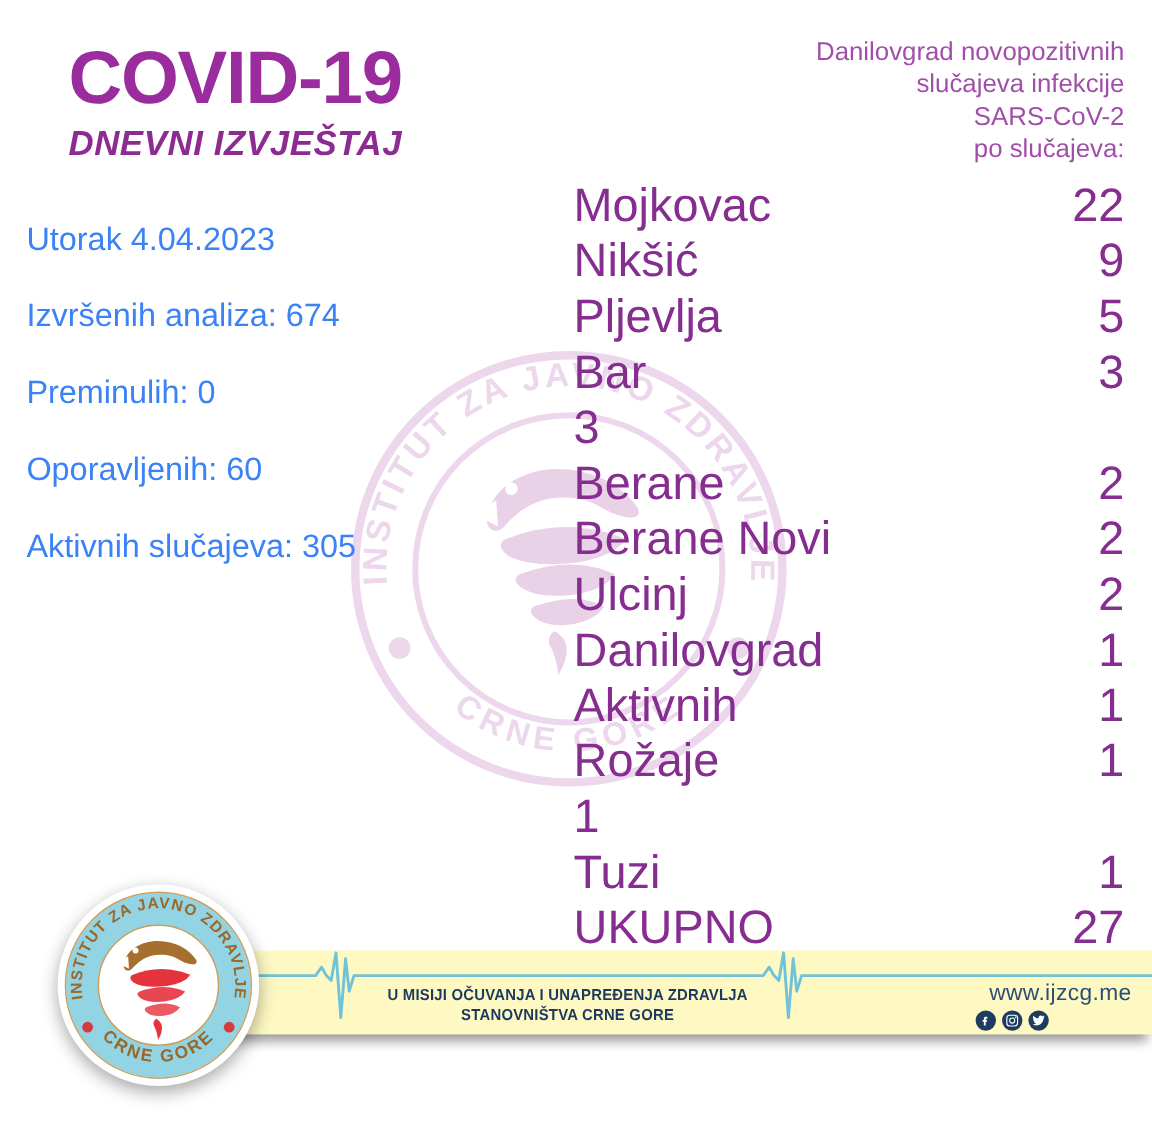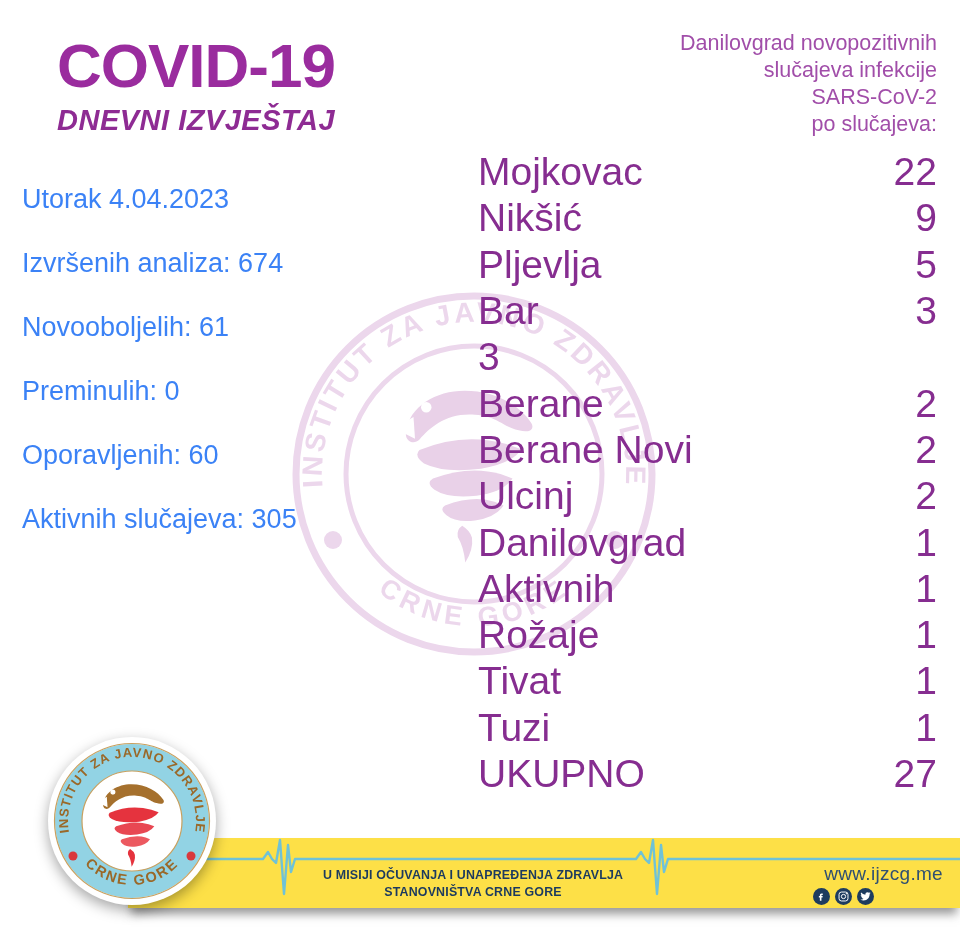--- a/index.html
+++ b/index.html
@@ -17,21 +17,21 @@
   .stats{position:absolute;left:22px;top:186px;z-index:2;display:flex;flex-direction:column;
     gap:37px;font-size:27px;line-height:27px;color:#3b82f6;}
   
   .muni{position:absolute;left:478px;top:149px;width:459px;z-index:2;}
   .mrow{height:46.3px;display:flex;justify-content:space-between;align-items:center;
     font-size:39px;color:#862D90;}
   
   .watermark{position:absolute;left:288px;top:288px;z-index:1;}
   .wm-arc{fill:#ECD7EC;font-weight:700;font-family:"Liberation Sans","DejaVu Sans",sans-serif;}
   
-  .strip{position:absolute;left:128px;top:838px;width:832px;height:70px;background:#fde047;
+  .strip{position:absolute;left:128px;top:792px;width:832px;height:70px;background:#fef9c3;
     z-index:3;box-shadow:0 9px 9px -3px rgba(70,70,70,.55);}
   .ekg{position:absolute;left:0;top:0;}
   .mission{position:absolute;left:180px;top:28px;width:330px;text-align:center;
     font-size:13.2px;font-weight:700;letter-spacing:.2px;line-height:17px;color:#1C3A5F;
     transform:scaleX(.94);}
   .webblock{position:absolute;left:615px;top:25px;width:200px;text-align:right;}
   .website{font-size:19px;letter-spacing:.3px;color:#2F4F72;line-height:22px;}
   .socials{display:flex;justify-content:center;gap:5px;margin-top:3px;}
   .soc{width:17px;height:17px;border-radius:50%;background:#1E3C5F;display:inline-flex;
     align-items:center;justify-content:center;cursor:pointer;}
@@ -80,21 +80,20 @@
   <div class="dist-header">
     <div>Danilovgrad novopozitivnih</div>
     <div>slučajeva infekcije</div>
     <div>SARS-CoV-2</div>
     <div>po slučajeva:</div>
   </div>
 
   <div class="stats">
     <div>Utorak 4.04.2023</div>
     <div>Izvršenih analiza: 674</div>
-    <div>Novooboljelih: 61</div>
     <div>Preminulih: 0</div>
     <div>Oporavljenih: 60</div>
     <div>Aktivnih slučajeva: 305</div>
   </div>
 
   <div class="muni">
     <div class="mrow">
         <span>Mojkovac</span>
         <span>22</span>
       </div>
@@ -131,21 +130,20 @@
       </div>
     <div class="mrow">
         <span>Aktivnih</span>
         <span>1</span>
       </div>
     <div class="mrow">
         <span>Rožaje</span>
         <span>1</span>
       </div>
     <div class="mrow">
-        <span>Tivat</span>
         <span>1</span>
       </div>
     <div class="mrow">
         <span>Tuzi</span>
         <span>1</span>
       </div>
     <div class="mrow">
         <span>UKUPNO</span>
         <span>27</span>
       </div>

